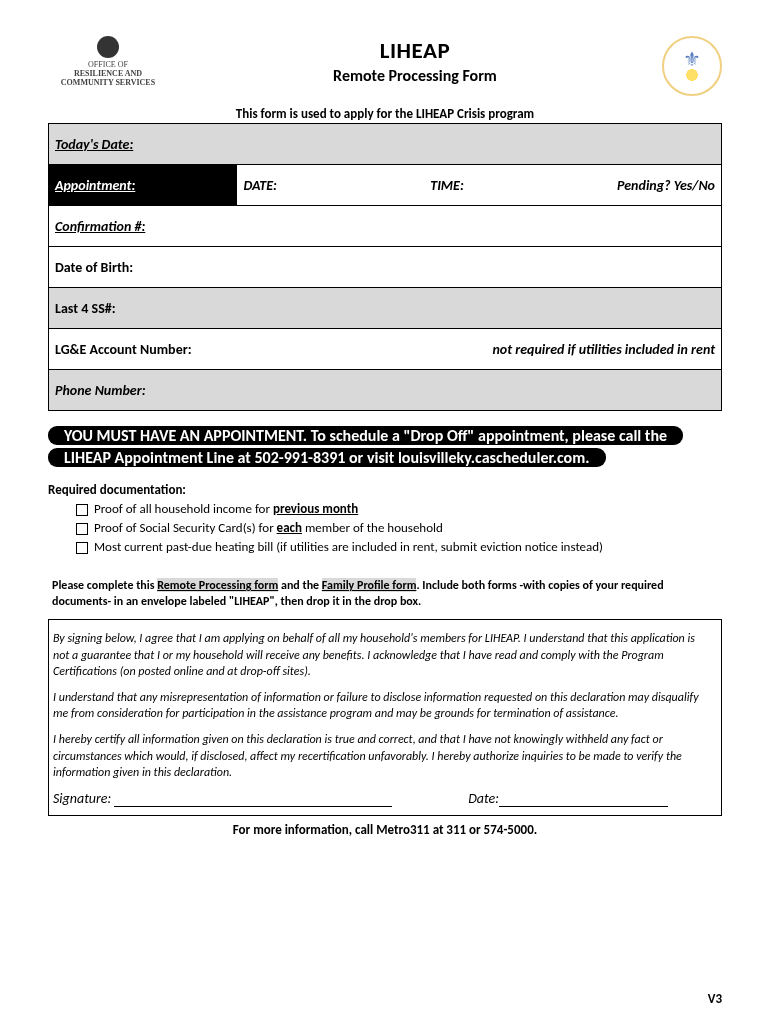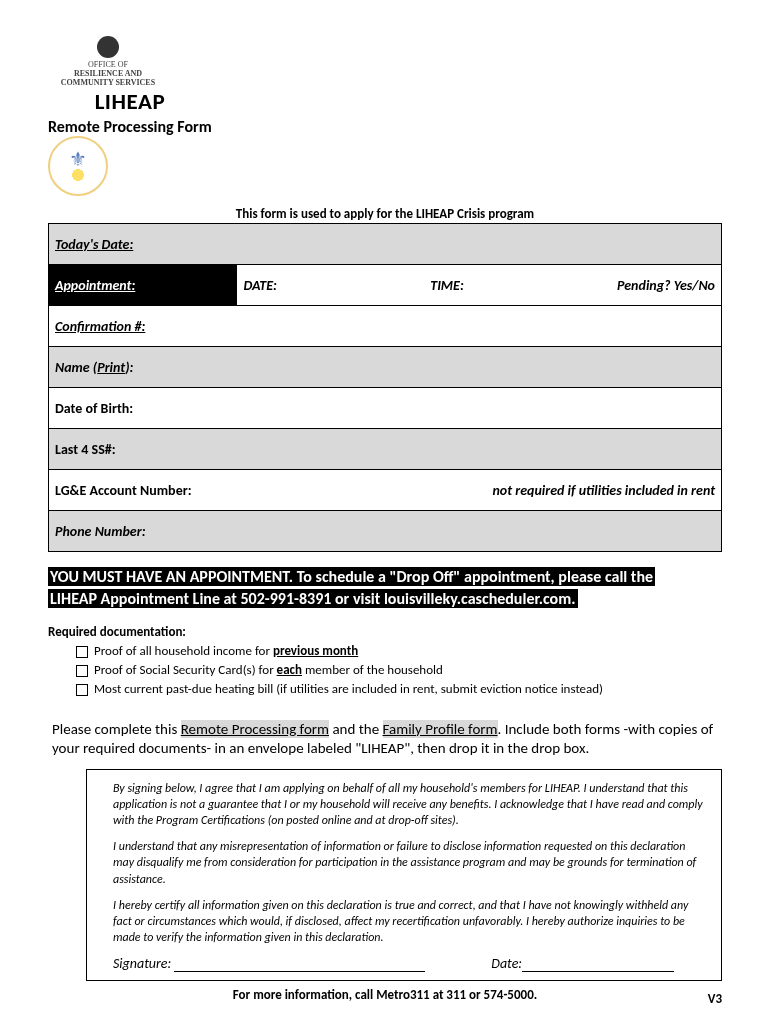--- a/index.html
+++ b/index.html
@@ -10,21 +10,20 @@
     height: 1024px;
     padding: 36px 48px 20px 48px;
     position: relative;
     color: #000;
   }
   .header-row {
     display: flex;
     justify-content: space-between;
     align-items: flex-start;
     margin-bottom: 10px;
-    flex-direction: column;
   }
   .logo-left {
     width: 120px;
     text-align: center;
     font-size: 8px;
     line-height: 1.1;
     color: #444;
     font-family: 'Times New Roman', serif;
   }
   .logo-left-circle {
@@ -94,21 +93,22 @@
   }
   .banner {
     margin-top: 14px;
     font-size: 16px;
     font-weight: bold;
     line-height: 1.35;
   }
   .banner span.hl {
     background: #000;
     color: #fff;
-    padding: 0 2px;
+    padding: 0 16px;
+    border-radius: 9px;
   }
   .req-docs {
     margin-top: 14px;
     font-size: 13px;
   }
   .req-docs-title { font-weight: bold; }
   .req-docs ul {
     list-style: none;
     margin-left: 28px;
     margin-top: 4px;
@@ -121,33 +121,32 @@
   }
   .req-docs li::before {
     content: "";
     position: absolute;
     left: 0; top: 3px;
     width: 10px; height: 10px;
     border: 1px solid #000;
   }
   .instruction {
     margin-top: 24px;
-    font-size: 15px;
-    font-weight: normal;
+    font-size: 12px;
+    font-weight: bold;
     line-height: 1.3;
     padding: 0 4px;
   }
   .instruction .grey-hl { background: #d9d9d9; text-decoration: underline; }
   .cert-box {
     border: 1.5px solid #000;
     margin-top: 10px;
-    padding: 10px 12px 8px 26px;
+    padding: 10px 12px 8px 4px;
     font-size: 12px;
     font-style: italic;
-    margin-left: 38px;
   }
   .cert-box p { margin-bottom: 10px; line-height: 1.35; }
   .sig-row {
     display: flex;
     gap: 30px;
     font-weight: normal;
     font-style: italic;
     font-size: 14px;
     margin-top: 6px;
   }
@@ -216,25 +215,20 @@
       <div class="appt-cells">
         <span>DATE:</span>
         <span>TIME:</span>
         <span>Pending? Yes/No</span>
       </div>
     </td>
   </tr>
   <tr>
     <td colspan="2">
       <span class="underline">Confirmation #:</span>
-    </td>
-  </tr>
-  <tr class="shaded">
-    <td colspan="2">
-      <span>Name (</span><span class="underline">Print</span><span>):</span>
     </td>
   </tr>
   <tr>
     <td colspan="2" style="font-style:normal">Date of Birth:</td>
   </tr>
   <tr class="shaded">
     <td colspan="2" style="font-style:normal">Last 4 SS#:</td>
   </tr>
   <tr>
     <td style="font-style:normal;border-right:none">LG&amp;E Account Number:</td>

